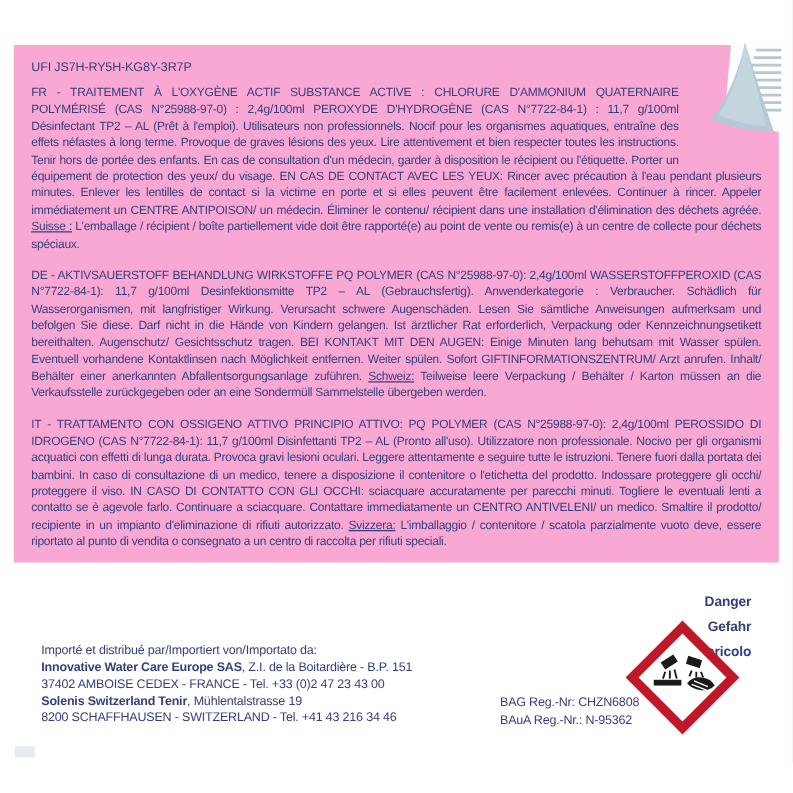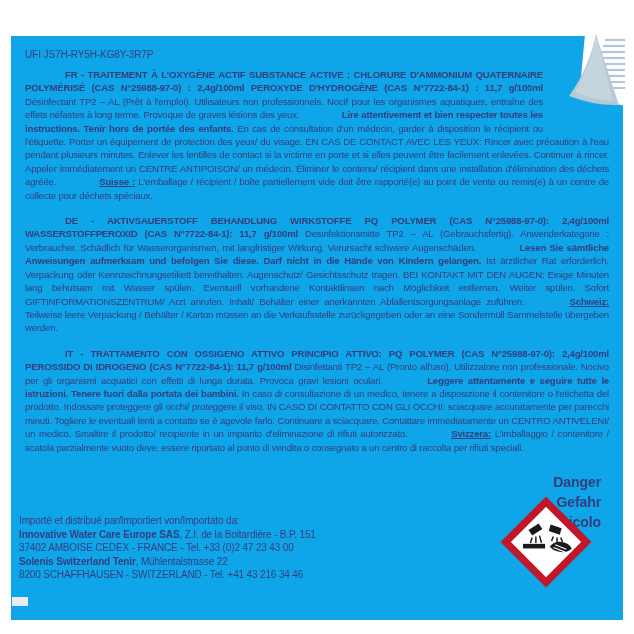--- a/index.html
+++ b/index.html
@@ -1,32 +1,32 @@
 <!DOCTYPE html>
 <html><head>
 <meta charset="utf-8">
 <style>
   html,body{margin:0;padding:0;background:#ffffff;width:634px;height:634px;overflow:hidden;}
   .page{position:relative;width:634px;height:634px;background:#ffffff;
         font-family:"Liberation Sans",sans-serif;color:#353e7d;}
-  .panel{position:absolute;left:11px;top:36px;width:612px;height:584px;
-         background:#0ea5e9;box-sizing:border-box;padding:13px 14px 0 14px;}
+  .panel{position:absolute;left:11px;top:36px;width:612px;height:414px;
+         background:#f9a8d4;box-sizing:border-box;padding:13px 14px 0 14px;}
   .ufi{font-size:10px;letter-spacing:-0.1px;margin:0 0 8px 0;}
   .para{font-size:9.6px;line-height:13.4px;letter-spacing:-0.2px;
         text-align:justify;margin:0 0 12px 0;}
-  .para .b{font-weight:bold;margin-left:40px;}
+  .para .b{font-weight:normal;}
   .para .u, .imp-line .u{text-decoration:underline;}
   .b{font-weight:bold;}
   .float-spacer{float:right;width:66px;height:76px;}
   .corner{position:absolute;right:-6px;top:-4px;width:66px;height:84px;}
   .signal{position:absolute;right:22px;top:436px;text-align:right;
-          font-size:14px;font-weight:bold;line-height:20px;letter-spacing:-0.1px;}
+          font-size:11px;font-weight:bold;line-height:20px;letter-spacing:-0.1px;}
   .ghs{position:absolute;left:489px;top:460px;width:92px;height:92px;}
   .reg{position:absolute;left:389px;top:520px;font-size:10px;line-height:14px;letter-spacing:-0.15px;}
-  .importer{position:absolute;left:8px;top:478px;font-size:10px;line-height:13.6px;letter-spacing:-0.15px;}
+  .importer{position:absolute;left:22px;top:478px;font-size:10px;line-height:13.6px;letter-spacing:-0.15px;}
   .chip{position:absolute;left:12px;top:597px;width:16px;height:9px;background:#e6ecf1;}
 </style>
 </head>
 <body>
 
 <div class="page">
   <div class="panel">
 
     <svg class="corner" viewBox="0 0 66 84">
       <polygon points="22,2 64,2 64,74 16,66" fill="#fdfeff"></polygon>
@@ -73,24 +73,28 @@
         <line x1="58" y1="44" x2="56" y2="49" stroke-width="1.6"></line>
         <line x1="62" y1="45" x2="62" y2="50" stroke-width="1.6"></line>
         <line x1="66" y1="45" x2="68" y2="50" stroke-width="1.6"></line>
 
         <path d="M54,55 q5,-6 13,-5 q8,1 11,7 q-5,5 -12,4 q-8,-1 -12,-6 z" stroke="none"></path>
         <line x1="60" y1="53" x2="72" y2="58" stroke="#ffffff" stroke-width="1.2"></line>
         <line x1="58" y1="56" x2="71" y2="61" stroke="#ffffff" stroke-width="1.2"></line>
       </g>
     </svg>
 
+    <div class="reg">
+      <div>BAG Reg.-Nr: CHZN6808</div>
+      <div>BAuA Reg.-Nr.: N-95362</div>
+    </div>
 
     <div class="importer">
       <div>Importé et distribué par/Importiert von/Importato da:</div>
       <div class="imp-line"><span class="b">Innovative Water Care Europe SAS</span><span>, Z.I. de la Boitardière - B.P. 151</span></div>
       <div class="imp-line"><span>37402 AMBOISE CEDEX - FRANCE - Tel. +33 (0)2 47 23 43 00</span></div>
-      <div class="imp-line"><span class="b">Solenis Switzerland Tenir</span><span>, Mühlentalstrasse 22</span></div>
+      <div class="imp-line"><span class="b">Solenis Switzerland Tenir</span><span>, Mühlentalstrasse 19</span></div>
       <div class="imp-line"><span>8200 SCHAFFHAUSEN - SWITZERLAND - Tel. +41 43 216 34 46</span></div>
     </div>
   </div>
 
   <div class="chip"></div>
 </div>
 
 </body></html>

